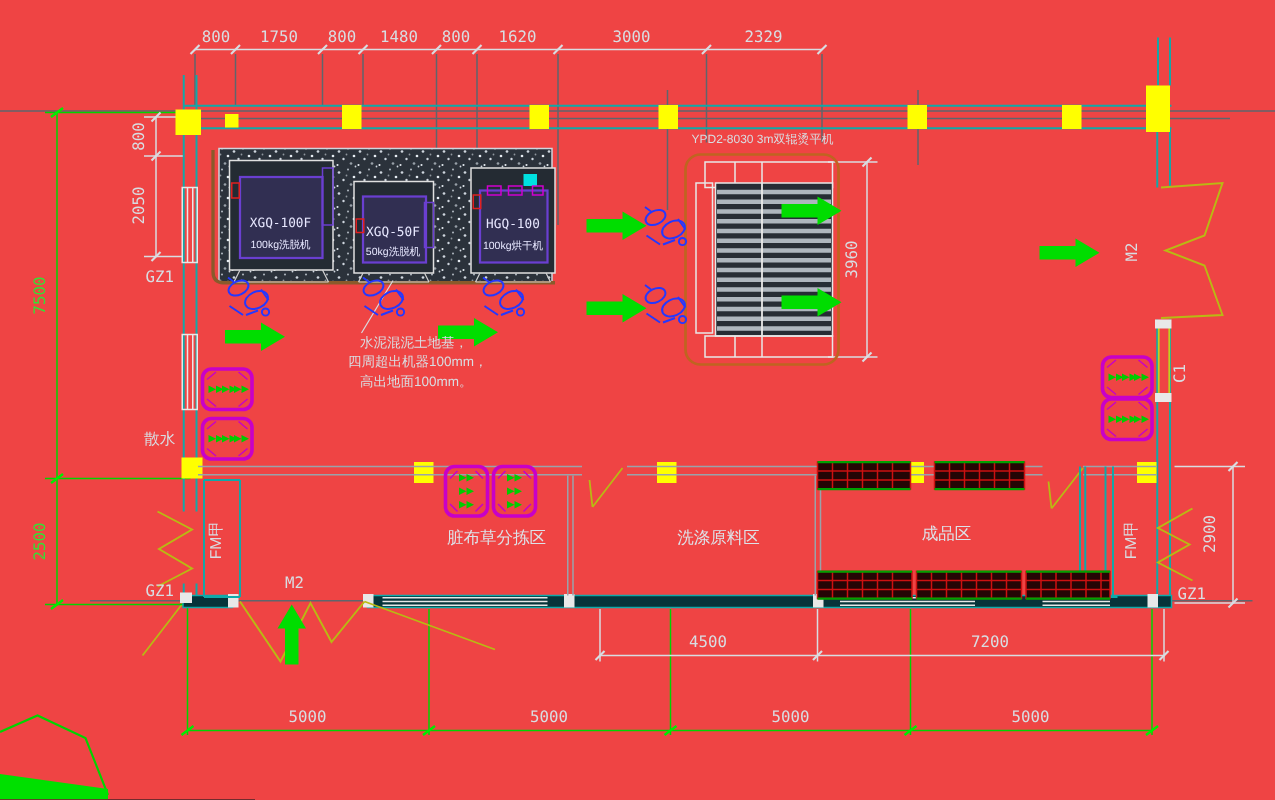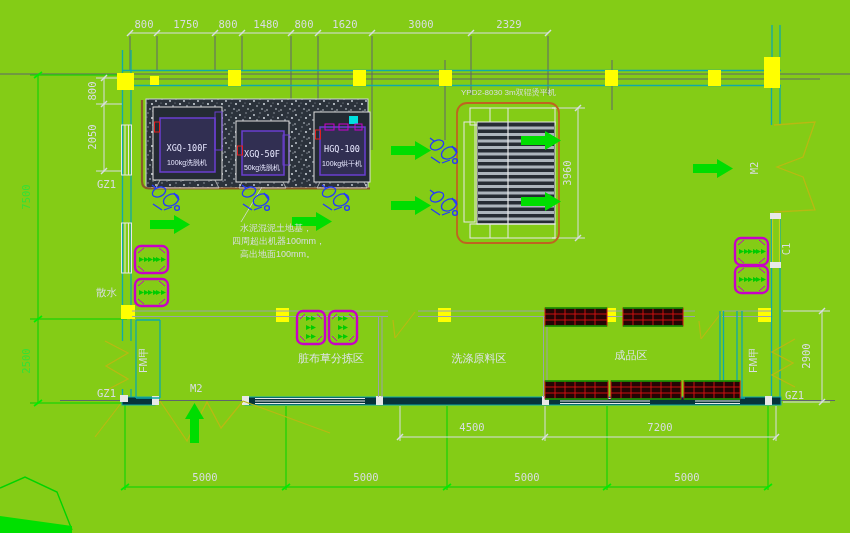--- a/index.html
+++ b/index.html
@@ -1,17 +1,17 @@
 <!DOCTYPE html>
 <html><head>
 <meta charset="utf-8">
 <title>Laundry Floor Plan</title>
 <style>
   html,body{margin:0;padding:0;background:#14181d;}
-  .stage{position:relative;width:850px;height:533px;background:#84cc16;overflow:hidden;}
+  .stage{position:relative;width:850px;height:533px;background:#ef4444;overflow:hidden;}
   svg{display:block;}
   text{font-family:"DejaVu Sans Mono","Liberation Sans",sans-serif;}
   .dimw{fill:#d8dde2;font-size:10.5px;}
   .dimg{fill:#35e035;font-size:10.5px;}
   .cn{fill:#dde2e8;font-size:11px;font-family:"Liberation Sans",sans-serif;}
   .cns{fill:#d8dde2;font-size:9px;font-family:"Liberation Sans",sans-serif;}
   .mark{fill:#d8dde2;font-size:10.5px;}
   .mtxt{fill:#e8e8ff;font-size:8.5px;}
   .mtxt2{fill:#e8e8ff;font-size:7px;font-family:"Liberation Sans",sans-serif;}
 </style>

